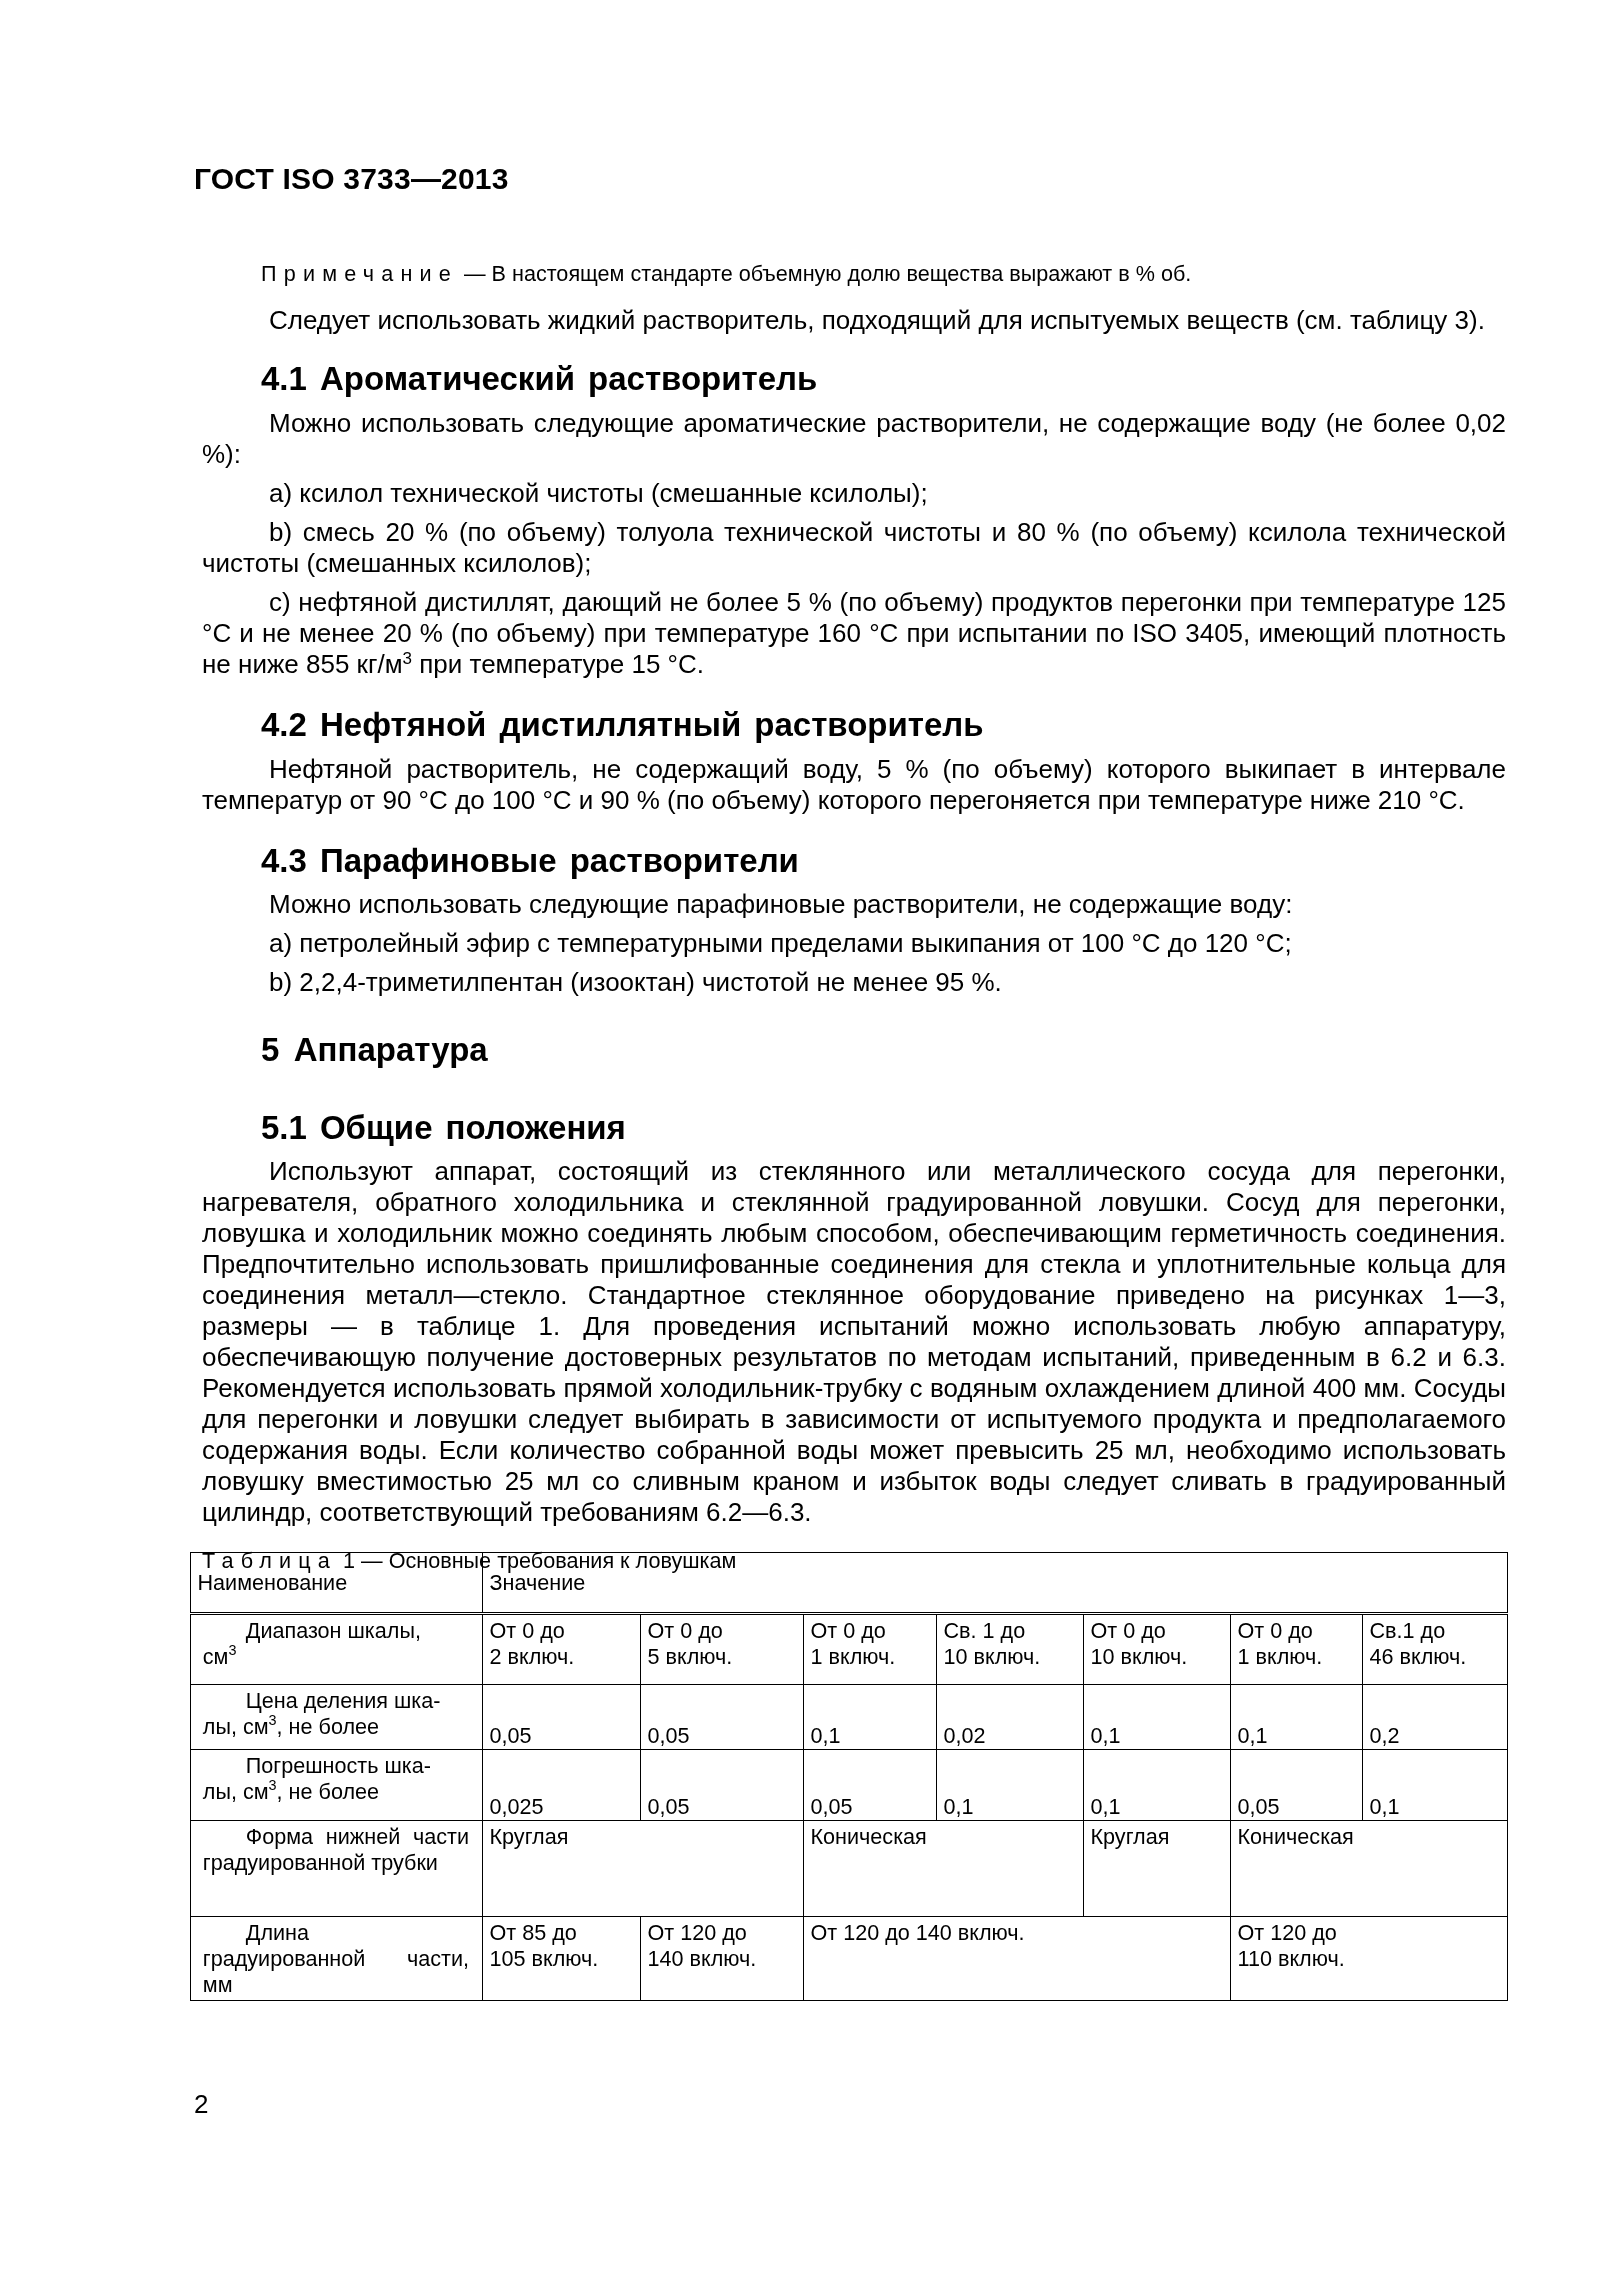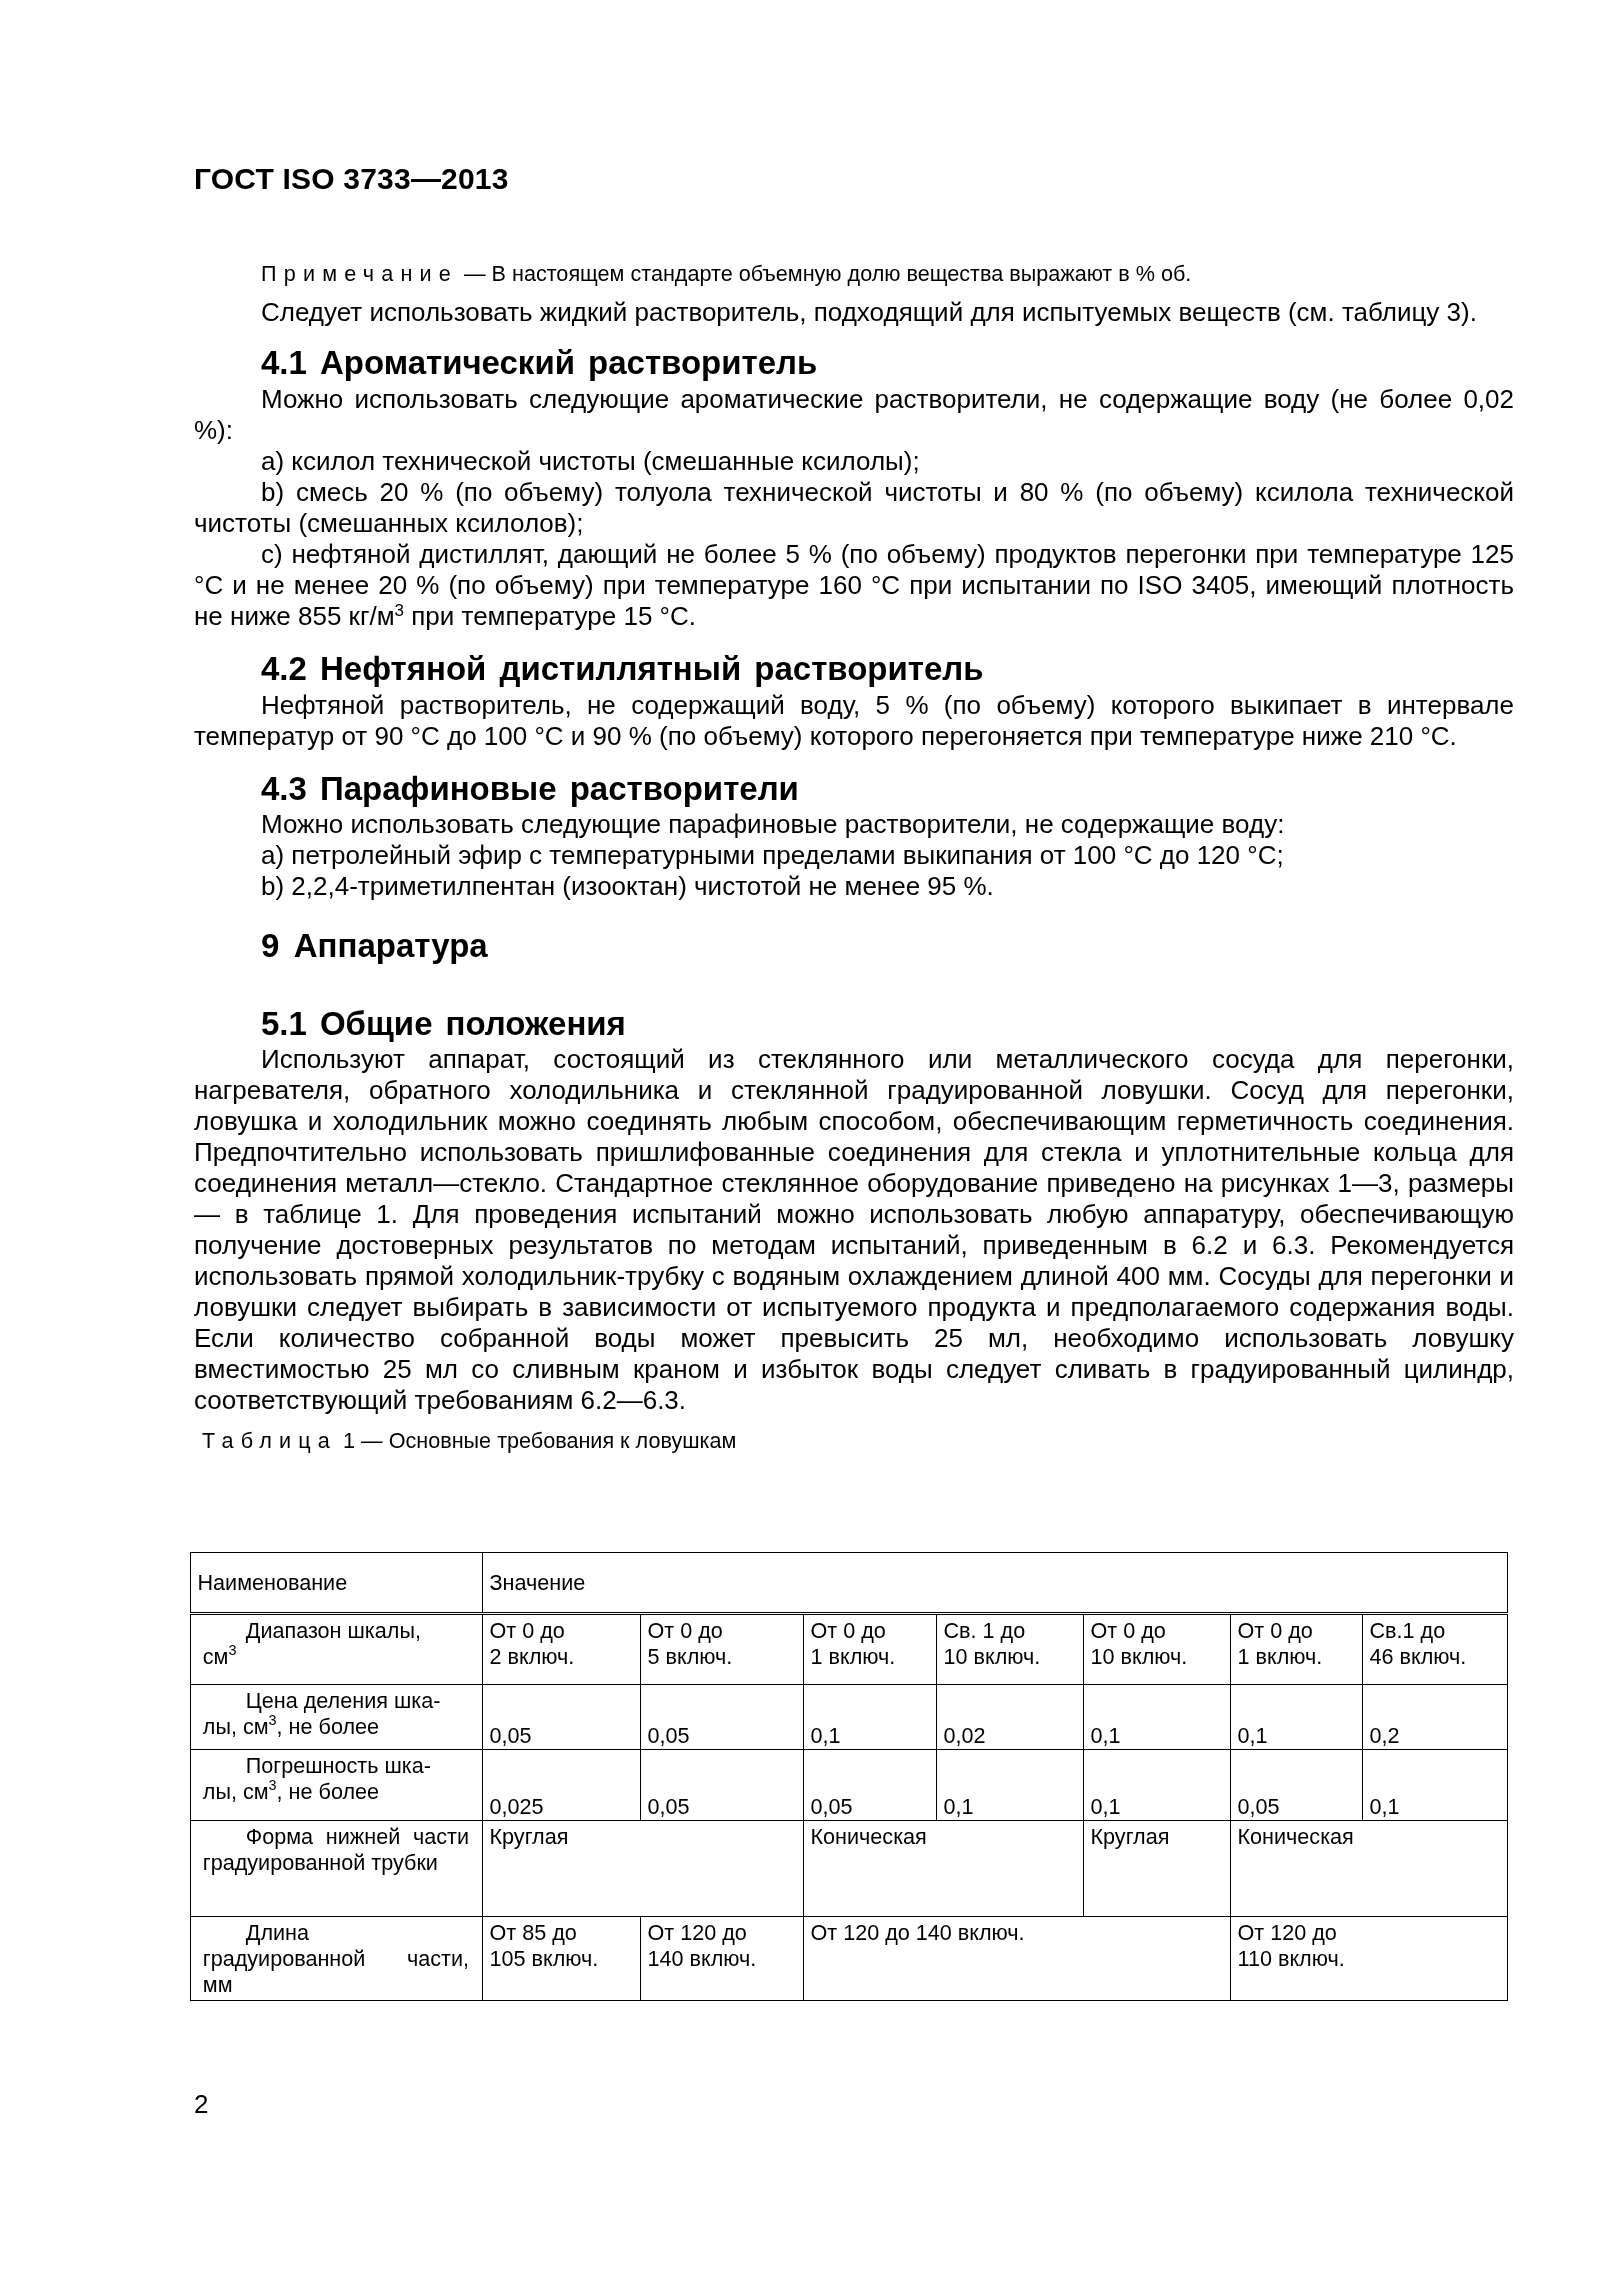--- a/index.html
+++ b/index.html
@@ -20,21 +20,21 @@
   }
   .h2 {
     font-size: 33px; font-weight: bold; margin: 16px 0 0 67px; line-height: 31px;
     word-spacing: 3.9px;
   }
   .note {
     font-size: 21.6px; line-height: 29px; margin: 0; text-indent: 67px;
   }
   .note .lbl { letter-spacing: 7.2px; }
   p.body {
-    font-size: 26px; line-height: 31px; margin: 0; text-indent: 67px;
+    font-size: 26px; line-height: 31px; margin: 8px; text-indent: 67px;
     text-align: justify;
   }
   p.body.last { text-align-last: left; }
   .sup { font-size: 17px; vertical-align: 9.2px; line-height: 0; }
 
   .caption {
     font-size: 21.6px; line-height: 26px; margin: 8px;
   }
   .caption .lbl { letter-spacing: 7.2px; }
 
@@ -87,21 +87,21 @@
   <p class="body last">Нефтяной растворитель, не содержащий воду, 5 % (по объему) которого выкипает в интервале температур от 90 °С до 100 °С и 90 % (по объему) которого перегоняется при температуре ниже 210 °С.</p>
   <div style="height:5.2px"></div>
 
   <div class="h2">4.3  Парафиновые растворители</div>
   <div style="height:5.2px"></div>
   <p class="body last">Можно использовать следующие парафиновые растворители, не содержащие воду:</p>
   <p class="body last">a)  петролейный эфир с температурными пределами выкипания от 100 °С до 120 °С;</p>
   <p class="body last">b)  2,2,4-триметилпентан (изооктан) чистотой не менее 95 %.</p>
   <div style="height:23.6px"></div>
 
-  <div class="h1">9  Аппаратура</div>
+  <div class="h1">5  Аппаратура</div>
   <div style="height:27.5px"></div>
   <div class="h2">5.1  Общие положения</div>
   <div style="height:5.2px"></div>
   <p class="body last">Используют аппарат, состоящий из стеклянного или металлического сосуда для перегонки, нагревателя, обратного холодильника и стеклянной градуированной ловушки. Сосуд для перегонки, ловушка и холодильник можно соединять любым способом, обеспечивающим герметичность соединения. Предпочтительно использовать пришлифованные соединения для стекла и уплотнительные кольца для соединения металл—стекло. Стандартное стеклянное оборудование приведено на рисунках 1—3, размеры — в таблице 1. Для проведения испытаний можно использовать любую аппаратуру, обеспечивающую получение достоверных результатов по методам испытаний, приведенным в 6.2 и 6.3. Рекомендуется использовать прямой холодильник-трубку с водяным охлаждением длиной 400 мм. Сосуды для перегонки и ловушки следует выбирать в зависимости от испытуемого продукта и предполагаемого содержания воды. Если количество собранной воды может превысить 25 мл, необходимо использовать ловушку вместимостью 25 мл со сливным краном и избыток воды следует сливать в градуированный цилиндр, соответствующий требованиям 6.2—6.3.</p>
   <div style="height:3.9px"></div>
   <p class="caption"><span class="lbl">Таблица</span><span> 1 — Основные требования к ловушкам</span></p>
 </div>
 
 <table class="t1">
   <colgroup>

